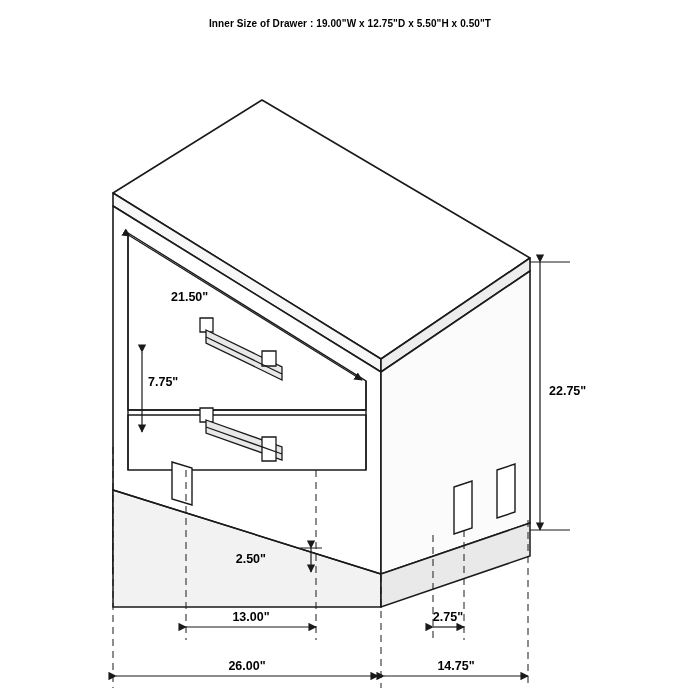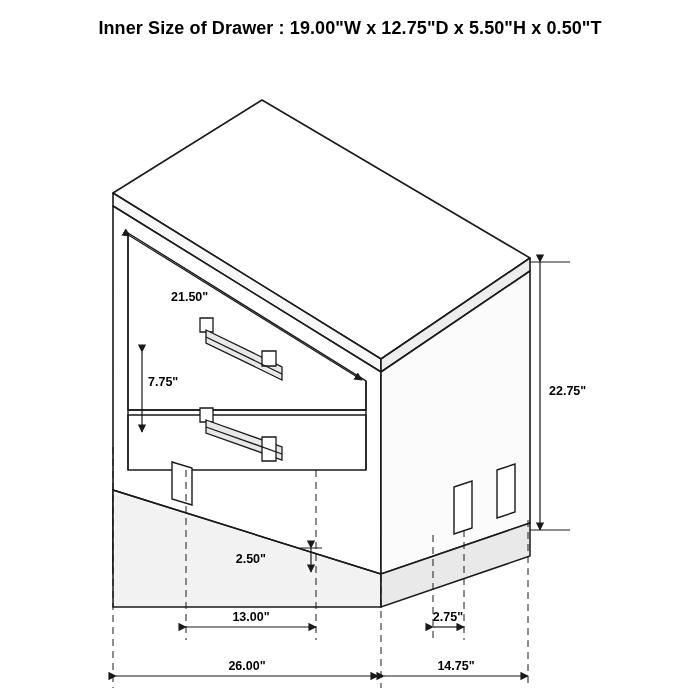--- a/index.html
+++ b/index.html
@@ -19,21 +19,21 @@
     position: relative;
     width: 700px;
     height: 700px;
   }
   #title {
     position: absolute;
     top: 18px;
     left: 0;
     width: 700px;
     text-align: center;
-    font-size: 18px;
+    font-size: 10px;
     font-weight: bold;
     letter-spacing: 0.1px;
     color: #000;
   }
   svg#diagram {
     position: absolute;
     top: 0;
     left: 0;
   }
   .dimlabel {

